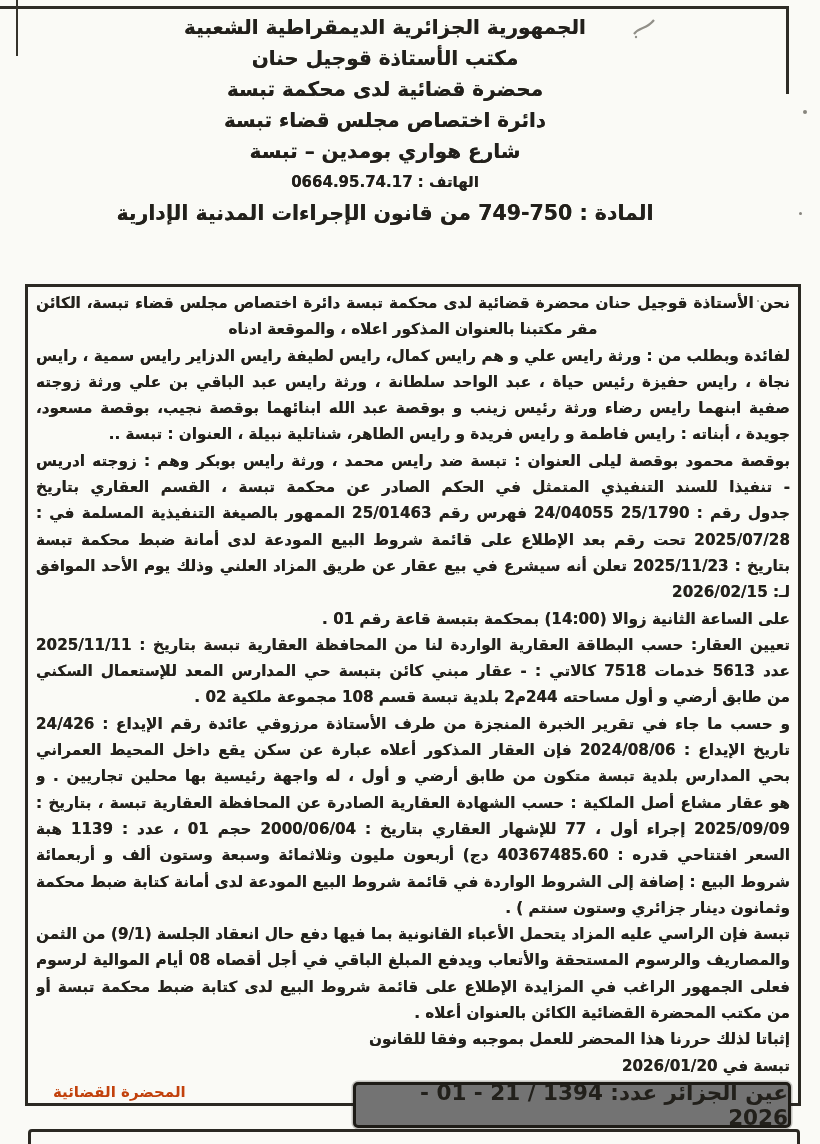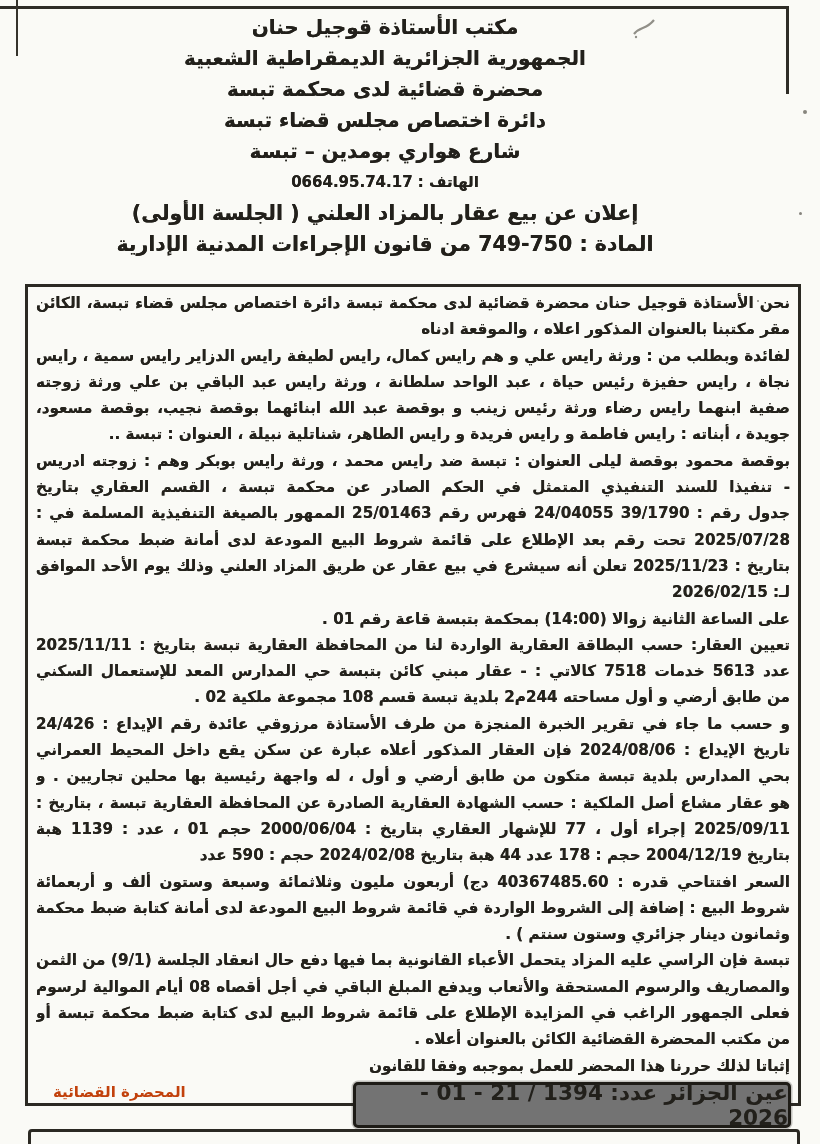--- a/index.html
+++ b/index.html
@@ -30,21 +30,21 @@
     position:absolute;left:25px;top:284px;width:776px;height:822px;
     border:3px solid #2b2923;box-sizing:border-box;
     padding:3px 8px 0 8px;direction:rtl;background:transparent;
   }
   .body-line{
     font-size:15.2px;font-weight:bold;line-height:26.3px;height:26.3px;
     overflow:hidden;color:#24221c;text-shadow:0 0 .4px rgba(34,32,26,.85);
   }
   .al-justify{text-align:justify;text-align-last:justify}
   .al-right{text-align:right}
-  .al-center{}
+  .al-center{text-align:center}
 
   .signature{
     position:absolute;left:25px;bottom:2px;direction:rtl;
     font-size:15px;font-weight:bold;color:#c2410c;
     filter:blur(.5px);
   }
 
   
   .ref-box{
     position:absolute;left:353px;top:1082px;width:432px;height:40px;
@@ -68,54 +68,52 @@
 <div class="left-stub"></div>
 <svg class="squiggle" width="34" height="26" viewBox="0 0 34 26">
   <path d="M6 20 C12 12, 18 16, 26 6" stroke="#6e6c64" stroke-width="2.2" fill="none"></path>
   <circle cx="8" cy="23" r="1.2" fill="#6e6c64"></circle>
 </svg>
 <div class="speck" style="left:803px;top:110px;width:4px;height:4px"></div>
 <div class="speck" style="left:799px;top:212px;width:3px;height:3px"></div>
 <div class="speck" style="left:757px;top:300px;width:2px;height:2px"></div>
 
 <div class="letterhead">
+    <div class="lh-line">الجمهورية الجزائرية الديمقراطية الشعبية</div>
     <div class="lh-line">مكتب الأستاذة قوجيل حنان</div>
-    <div class="lh-line">الجمهورية الجزائرية الديمقراطية الشعبية</div>
     <div class="lh-line">محضرة قضائية لدى محكمة تبسة</div>
     <div class="lh-line">دائرة اختصاص مجلس قضاء تبسة</div>
     <div class="lh-line">شارع هواري بومدين – تبسة</div>
     <div class="lh-line">الهاتف : 0664.95.74.17</div>
-    <div class="lh-line">إعلان عن بيع عقار بالمزاد العلني ( الجلسة الأولى)</div>
     <div class="lh-line">المادة : 750-749 من قانون الإجراءات المدنية الإدارية</div>
   </div>
 
 <div class="doc-frame">
   <div>
       <div class="body-line al-justify">نحن الأستاذة قوجيل حنان محضرة قضائية لدى محكمة تبسة دائرة اختصاص مجلس قضاء تبسة، الكائن</div>
       <div class="body-line al-center">مقر مكتبنا بالعنوان المذكور اعلاه ، والموقعة ادناه</div>
       <div class="body-line al-justify">لفائدة وبطلب من : ورثة رايس علي و هم رايس كمال، رايس لطيفة رايس الدزاير رايس سمية ، رايس</div>
       <div class="body-line al-justify">نجاة ، رايس حفيزة رئيس حياة ، عبد الواحد سلطانة ، ورثة رايس عبد الباقي بن علي ورثة زوجته لعماري</div>
       <div class="body-line al-justify">صفية ابنهما رايس رضاء ورثة رئيس زينب و بوقصة عبد الله ابنائهما بوقصة نجيب، بوقصة مسعود،</div>
       <div class="body-line al-right">جويدة ، أبناته : رايس فاطمة و رايس فريدة و رايس الطاهر، شناتلية نبيلة ، العنوان : تبسة ..</div>
       <div class="body-line al-justify">بوقصة محمود بوقصة ليلى العنوان : تبسة ضد رايس محمد ، ورثة رايس بوبكر وهم : زوجته ادريس</div>
       <div class="body-line al-justify">- تنفيذا للسند التنفيذي المتمثل في الحكم الصادر عن محكمة تبسة ، القسم العقاري بتاريخ 2025/03/16</div>
-      <div class="body-line al-justify">جدول رقم : 39/1790 24/04055 فهرس رقم 25/01463 الممهور بالصيغة التنفيذية المسلمة في :</div>
+      <div class="body-line al-justify">جدول رقم : 25/1790 24/04055 فهرس رقم 25/01463 الممهور بالصيغة التنفيذية المسلمة في :</div>
       <div class="body-line al-justify">2025/07/28 تحت رقم بعد الإطلاع على قائمة شروط البيع المودعة لدى أمانة ضبط محكمة تبسة</div>
       <div class="body-line al-justify">بتاريخ : 2025/11/23 تعلن أنه سيشرع في بيع عقار عن طريق المزاد العلني وذلك يوم الأحد الموافق</div>
       <div class="body-line al-right">لـ: 2026/02/15</div>
       <div class="body-line al-right">على الساعة الثانية زوالا (14:00) بمحكمة بتبسة قاعة رقم 01 .</div>
       <div class="body-line al-justify">تعيين العقار: حسب البطاقة العقارية الواردة لنا من المحافظة العقارية تبسة بتاريخ : 2025/11/11 طلب</div>
       <div class="body-line al-justify">عدد 5613 خدمات 7518 كالاتي : - عقار مبني كائن بتبسة حي المدارس المعد للإستعمال السكني يتكون</div>
       <div class="body-line al-right">من طابق أرضي و أول مساحته 244م2 بلدية تبسة قسم 108 مجموعة ملكية 02 .</div>
       <div class="body-line al-justify">و حسب ما جاء في تقرير الخبرة المنجزة من طرف الأستاذة مرزوقي عائدة رقم الإيداع : 24/426</div>
       <div class="body-line al-justify">تاريخ الإيداع : 2024/08/06 فإن العقار المذكور أعلاه عبارة عن سكن يقع داخل المحيط العمراني</div>
       <div class="body-line al-justify">بحي المدارس بلدية تبسة متكون من طابق أرضي و أول ، له واجهة رئيسية بها محلين تجاريين . و</div>
       <div class="body-line al-justify">هو عقار مشاع أصل الملكية : حسب الشهادة العقارية الصادرة عن المحافظة العقارية تبسة ، بتاريخ :</div>
-      <div class="body-line al-justify">2025/09/11 إجراء أول ، 77 للإشهار العقاري بتاريخ : 2000/06/04 حجم 01 ، عدد : 1139 هبة</div>
-      <div class="body-line al-right">بتاريخ 2004/12/19 حجم : 178 عدد 44 هبة بتاريخ 2024/02/08 حجم : 590 عدد</div>
+      <div class="body-line al-justify">2025/09/09 إجراء أول ، 77 للإشهار العقاري بتاريخ : 2000/06/04 حجم 01 ، عدد : 1139 هبة</div>
       <div class="body-line al-justify">السعر افتتاحي قدره : 40367485.60 دج) أربعون مليون وثلاثمائة وسبعة وستون ألف و أربعمائة وخمسة</div>
       <div class="body-line al-justify">شروط البيع : إضافة إلى الشروط الواردة في قائمة شروط البيع المودعة لدى أمانة كتابة ضبط محكمة</div>
       <div class="body-line al-right">وثمانون دينار جزائري وستون سنتم ) .</div>
       <div class="body-line al-justify">تبسة فإن الراسي عليه المزاد يتحمل الأعباء القانونية بما فيها دفع حال انعقاد الجلسة (9/1) من الثمن</div>
       <div class="body-line al-justify">والمصاريف والرسوم المستحقة والأتعاب ويدفع المبلغ الباقي في أجل أقصاه 08 أيام الموالية لرسوم المزاد</div>
       <div class="body-line al-justify">فعلى الجمهور الراغب في المزايدة الإطلاع على قائمة شروط البيع لدى كتابة ضبط محكمة تبسة أو سحبها</div>
       <div class="body-line al-right">من مكتب المحضرة القضائية الكائن بالعنوان أعلاه .</div>
       <div class="body-line al-right">إثباتا لذلك حررنا هذا المحضر للعمل بموجبه وفقا للقانون</div>
       <div class="body-line al-right">تبسة في 2026/01/20</div>
     </div>

